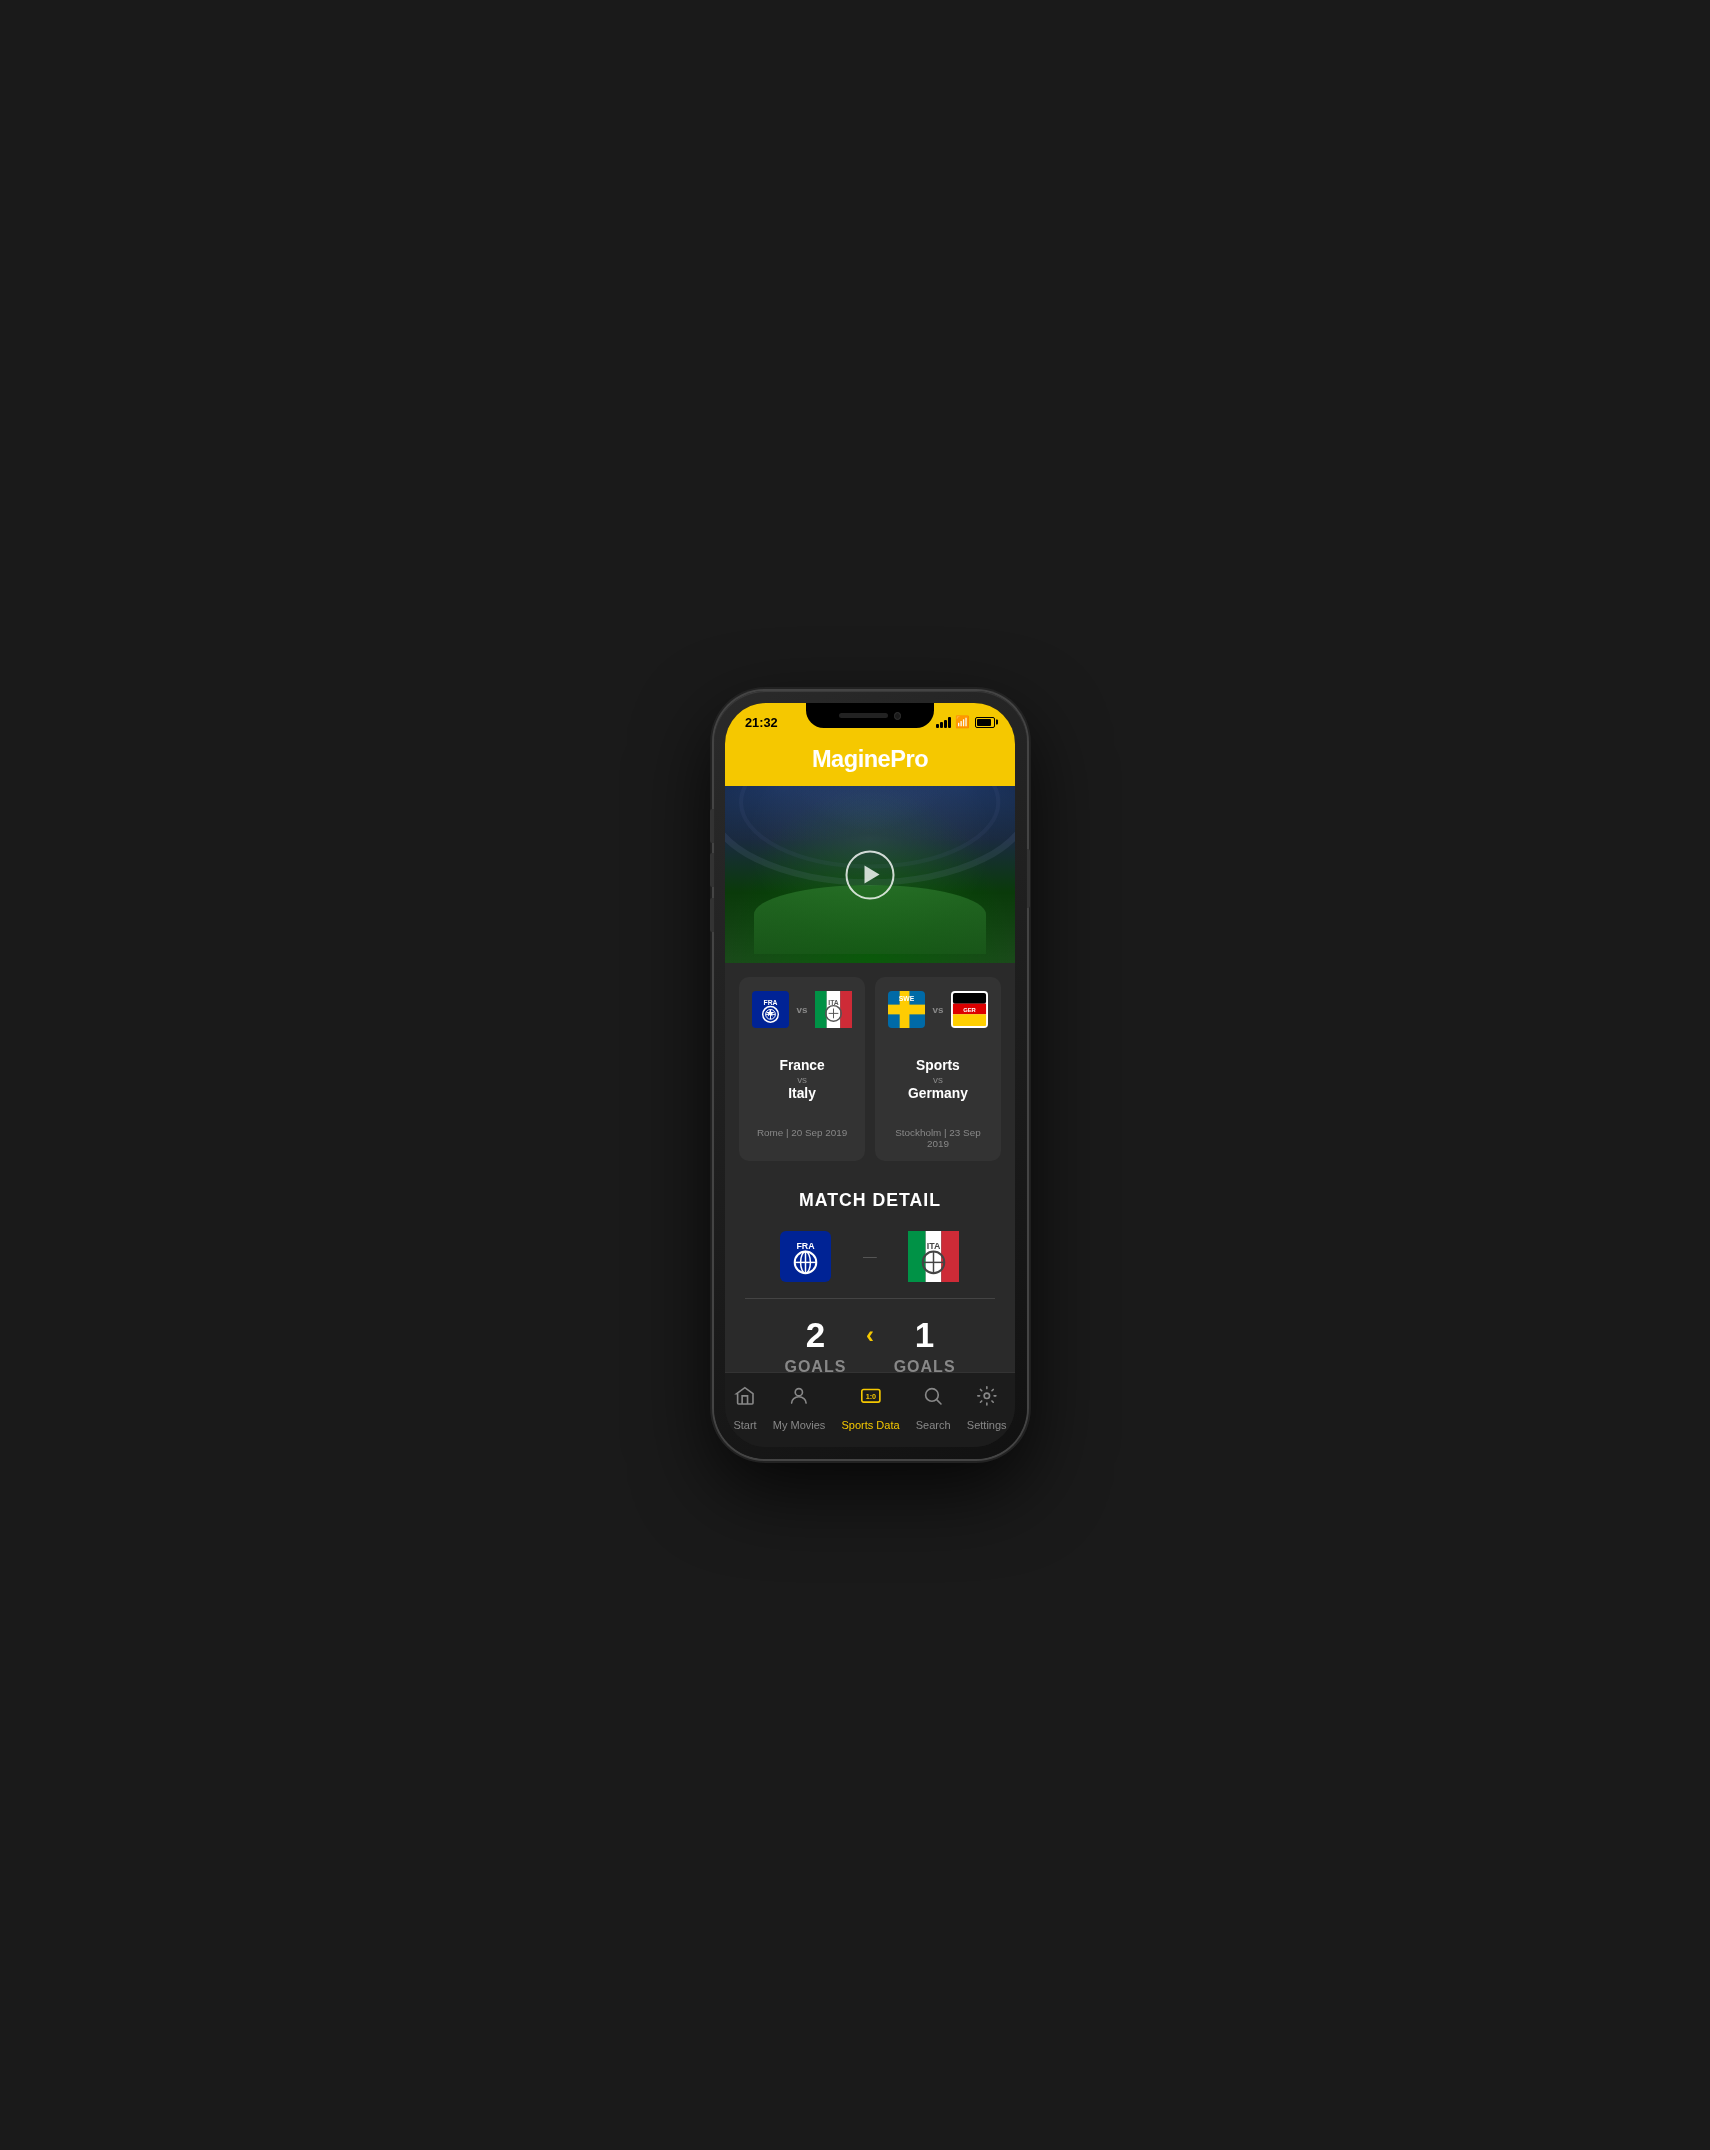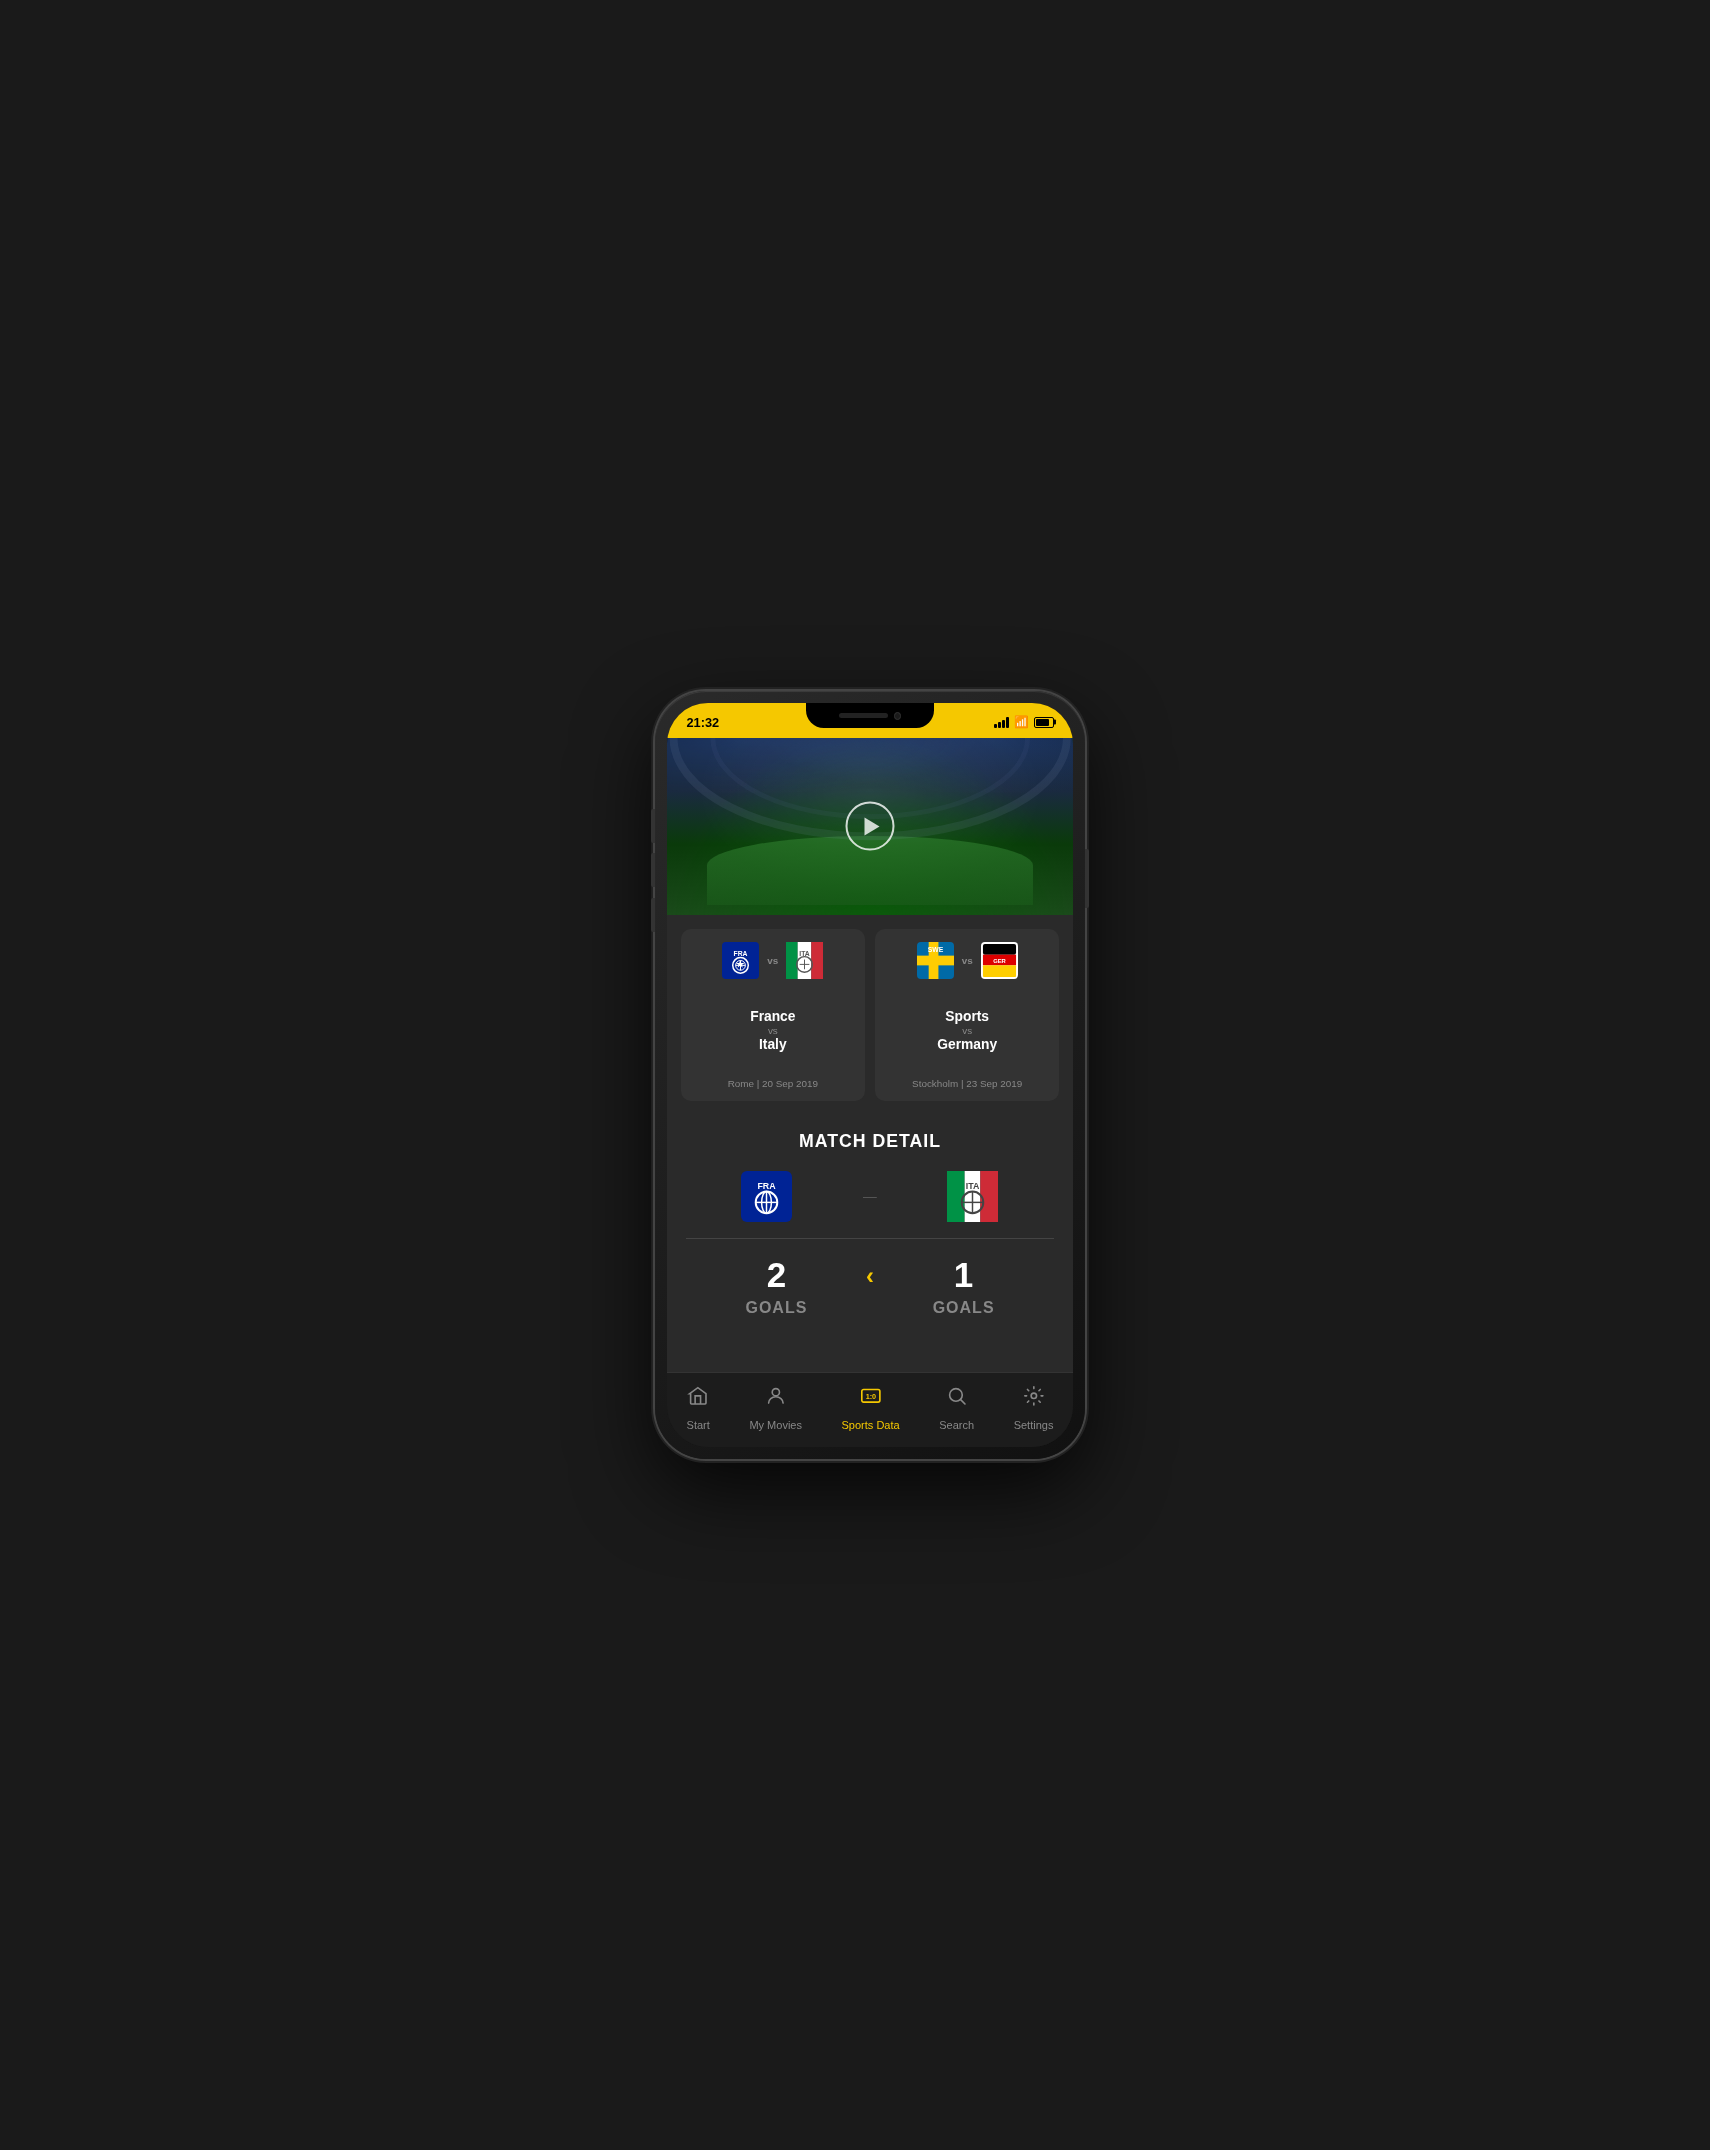--- a/index.html
+++ b/index.html
@@ -6,21 +6,21 @@
     body {
       background: #1a1a1a;
       display: flex;
       justify-content: center;
       align-items: center;
       min-height: 100vh;
       font-family: -apple-system, BlinkMacSystemFont, 'Segoe UI', sans-serif;
     }
 
     .phone-outer {
-      width: 430px;
+      width: 313px;
       height: 768px;
       background: linear-gradient(145deg, #2a2a2a, #111);
       border-radius: 51px;
       padding: 11.8px;
       box-shadow:
         0 0 0 2px #444,
         0 0 0 3.9px #222,
         0 29.6px 79px rgba(0,0,0,0.8),
         inset 0 1px 1px rgba(255,255,255,0.1);
       position: relative;
@@ -445,20 +445,25 @@
           <div class="signal-bar" style="height:7.9px"></div>
           <div class="signal-bar" style="height:10.8px"></div>
         </div>
         <span class="wifi-icon">📶</span>
         <div class="battery-icon">
           <div class="battery-fill"></div>
         </div>
       </div>
     </div>
 
+    <div class="app-header">
+      <div class="app-logo">
+        <span>Magine</span><span style="color:#fff">Pro</span>
+      </div>
+    </div>
 
     <div class="video-hero">
       <div class="stadium-bg"></div>
       <div class="stadium-lights"></div>
       <div class="stadium-field"></div>
 
       <svg style="position:absolute;top:0;left:0;width:100%;height:100%;opacity:0.3" viewBox="0 0 360 180">
         <ellipse cx="180" cy="0" rx="200" ry="100" fill="none" stroke="#8899bb" stroke-width="8" opacity="0.4"></ellipse>
         <ellipse cx="180" cy="0" rx="160" ry="80" fill="none" stroke="#6677aa" stroke-width="5" opacity="0.3"></ellipse>
       </svg>

